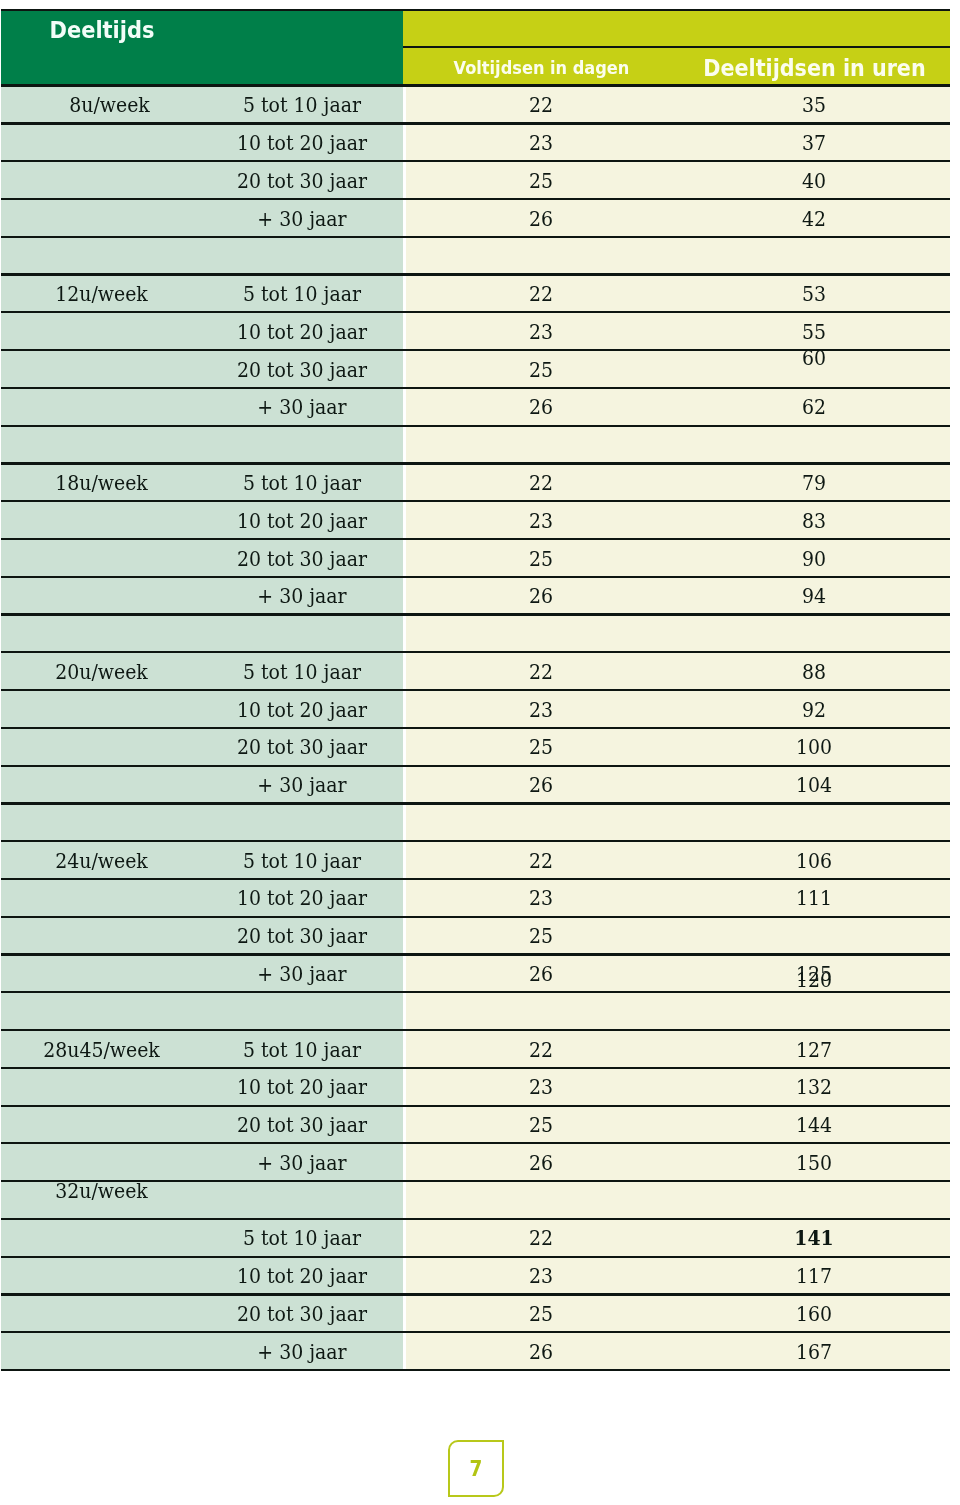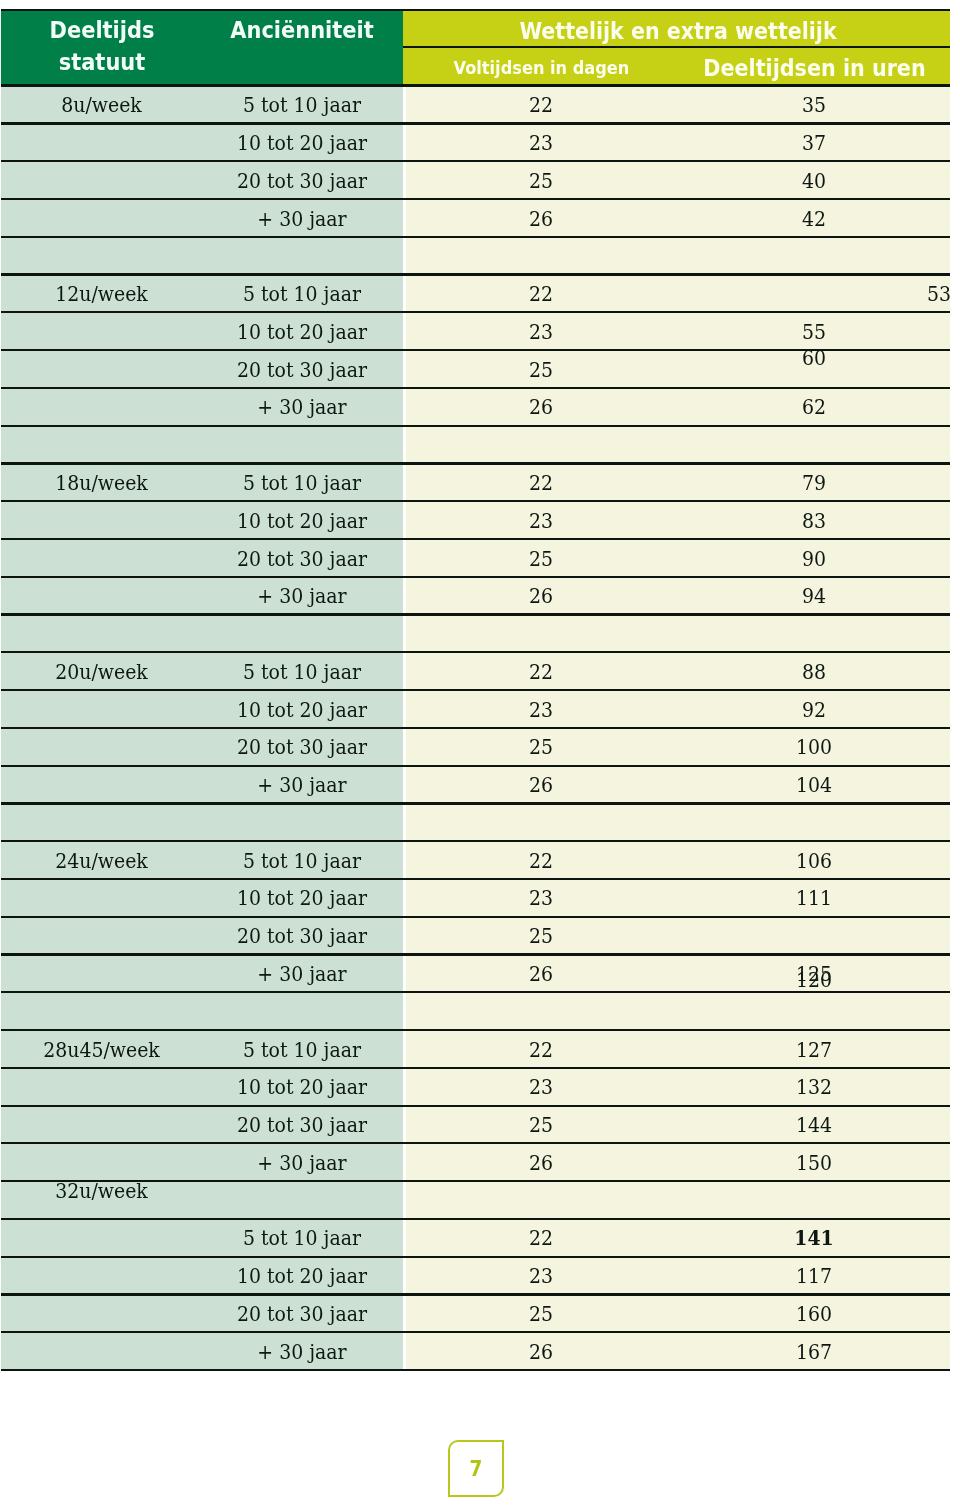--- a/index.html
+++ b/index.html
@@ -44,34 +44,31 @@
 
   <div class="rule" style="left:1px;top:8.7px;width:949px;height:2.4px;"></div>
   <div class="rule" style="left:403px;top:45.6px;width:547px;height:2.4px;"></div>
   <div class="rule" style="left:1px;top:84.3px;width:949px;height:2.4px;"></div>
 
   <div class="bg-green" style="left:1px;top:9.4px;width:401.5px;height:75.4px;"></div>
   <div class="bg-lime" style="left:402.5px;top:9.4px;width:547.5px;height:36.6px;"></div>
   <div class="bg-lime" style="left:402.5px;top:47.6px;width:547.5px;height:37.2px;"></div>
 
   <div class="h-sans" style="left:1.5px;top:14.8px;width:201px;font-size:23.3px;line-height:30px;">Deeltijds</div>
-  <div class="h-sans" style="left:1.5px;top:47px;width:201px;font-size:23.3px;line-height:30px;">statuut</div>
-  <div class="h-sans" style="left:202px;top:14.8px;width:200px;font-size:23.3px;line-height:30px;">Anciënniteit</div>
-  <div class="h-sans lime" style="left:404.5px;top:16px;width:547px;font-size:22.9px;line-height:30px;">Wettelijk en extra wettelijk</div>
   <div class="h-sans lime" style="left:405px;top:53px;width:273px;font-size:18px;line-height:30px;">Voltijdsen in dagen</div>
   <div class="h-sans lime" style="left:677.5px;top:53px;width:274px;font-size:23px;line-height:30px;">Deeltijdsen in uren</div>
 
   <div class="body-layer">
 
   <div class="bg-left" style="left:1px;top:86.2px;width:402px;height:1284.35px;"></div>
   <div class="bg-right" style="left:405.5px;top:86.2px;width:544.5px;height:1284.35px;"></div>
 
   <div class="rowgrp">
     <div class="row">
-      <div class="cell c1" style="top:91.2px;">8u/week</div>
+      <div class="cell c1" style="top:91.2px;margin-left:8px;">8u/week</div>
       <div class="cell c2" style="top:91.2px;">5 tot 10 jaar</div>
       <div class="cell c3" style="top:91.2px;">22</div>
       <div class="cell c4" style="top:91.2px;">35</div>
       <div class="rule" style="left:1px;top:122.375px;width:949px;"></div>
     </div>
     <div class="row">
       <div class="cell c2" style="top:128.975px;">10 tot 20 jaar</div>
       <div class="cell c3" style="top:128.975px;">23</div>
       <div class="cell c4" style="top:128.975px;">37</div>
       <div class="rule" style="left:1px;top:160.15px;width:949px;"></div>
@@ -90,21 +87,21 @@
     </div>
     <div class="spacer-row">
       <div class="rule" style="left:1px;top:273.475px;width:949px;"></div>
     </div>
   </div>
   <div class="rowgrp">
     <div class="row">
       <div class="cell c1" style="top:280.075px;">12u/week</div>
       <div class="cell c2" style="top:280.075px;">5 tot 10 jaar</div>
       <div class="cell c3" style="top:280.075px;">22</div>
-      <div class="cell c4" style="top:280.075px;text-align:right;">53</div>
+      <div class="cell c4" style="top:280.075px;">53</div>
       <div class="rule" style="left:1px;top:311.25px;width:949px;"></div>
     </div>
     <div class="row">
       <div class="cell c2" style="top:317.85px;">10 tot 20 jaar</div>
       <div class="cell c3" style="top:317.85px;">23</div>
       <div class="cell c4" style="top:317.85px;">55</div>
       <div class="rule" style="left:1px;top:349.025px;width:949px;"></div>
     </div>
     <div class="row">
       <div class="cell c2" style="top:355.625px;">20 tot 30 jaar</div>

